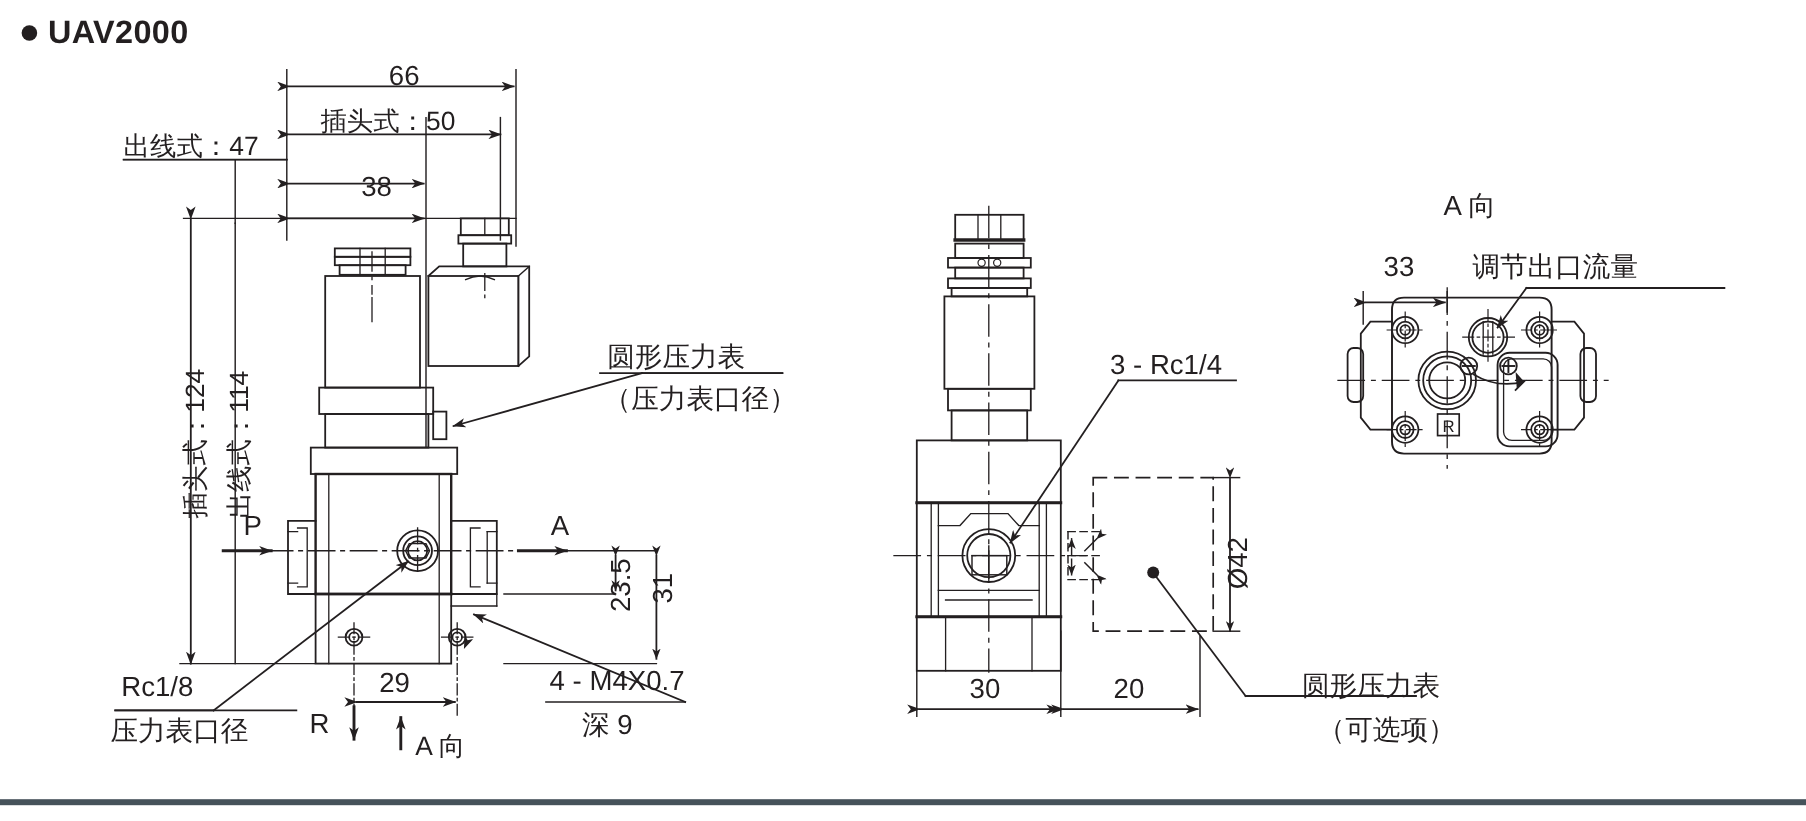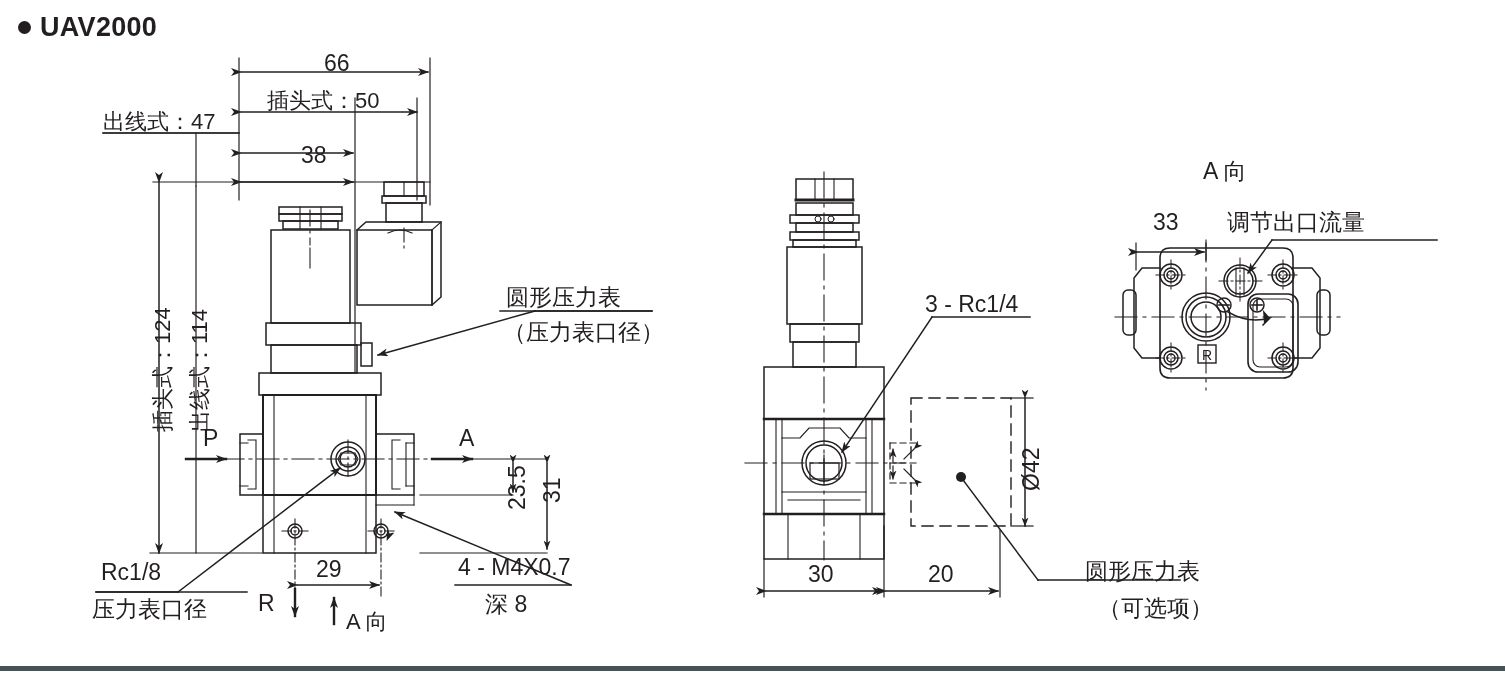--- a/index.html
+++ b/index.html
@@ -430,21 +430,21 @@
 
   <div class="lbl cn" style="left:346px; top:611px;">A 向</div>
 
   <div class="lbl cn-lg" style="left:506px; top:286px;">圆形压力表</div>
   <div class="lbl cn-lg" style="left:503px; top:321px;">（压力表口径）</div>
 
   <div class="lbl dim" style="left:101px; top:561px;">Rc1/8</div>
   <div class="lbl cn-lg" style="left:92px; top:598px;">压力表口径</div>
 
   <div class="lbl dim" style="left:458px; top:556px;">4 - M4X0.7</div>
-  <div class="lbl cn-lg" style="left:485px; top:593px;">深 8</div>
+  <div class="lbl cn-lg" style="left:485px; top:593px;">深 9</div>
 
   <div class="lbl dim" style="left:316px; top:558px;">29</div>
 
   <div class="lbl dim vert" style="left:506px; top:510px;">23.5</div>
 
   <div class="lbl dim vert" style="left:541px; top:503px;">31</div>
 
   <div class="lbl dim" style="left:925px; top:293px;">3 - Rc1/4</div>
 
   <div class="lbl dim vert" style="left:1020px; top:491px;">Ø42</div>

